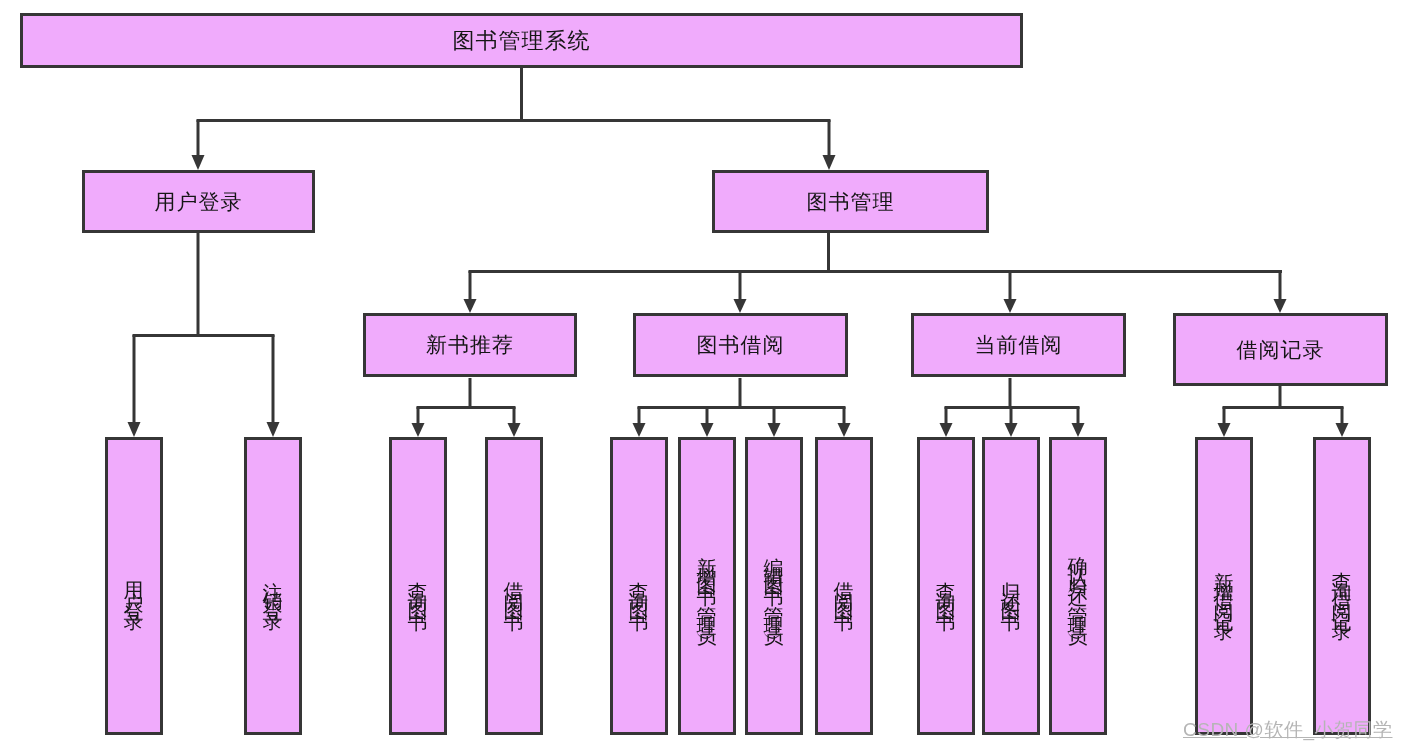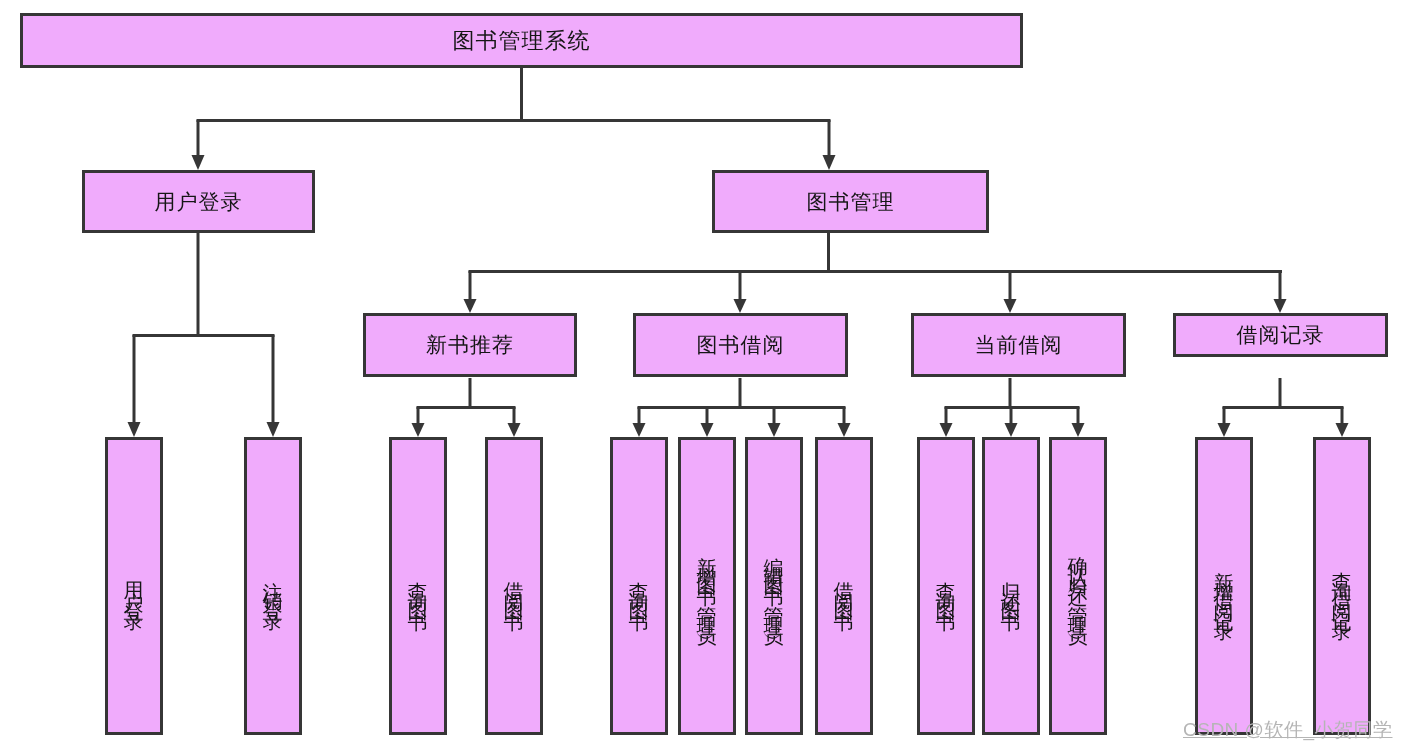--- a/index.html
+++ b/index.html
@@ -104,21 +104,21 @@
 
   <div class="node node-h" style="left:363px;top:313px;width:214px;height:64px;">
     <span class="lbl">新书推荐</span>
   </div>
   <div class="node node-h" style="left:633px;top:313px;width:215px;height:64px;">
     <span class="lbl">图书借阅</span>
   </div>
   <div class="node node-h" style="left:903px;top:313px;width:215px;height:64px;margin-left:8px;">
     <span class="lbl">当前借阅</span>
   </div>
-  <div class="node node-h" style="left:1173px;top:313px;width:215px;height:44px;">
+  <div class="node node-h" style="left:1173px;top:313px;width:215px;height:73px;">
     <span class="lbl">借阅记录</span>
   </div>
 
   <div class="node node-v" style="left:105px;top:437px;width:58px;height:298px;">
     <span class="lbl">用户登录</span>
   </div>
   <div class="node node-v" style="left:244px;top:437px;width:58px;height:298px;">
     <span class="lbl">注销登录</span>
   </div>
 

